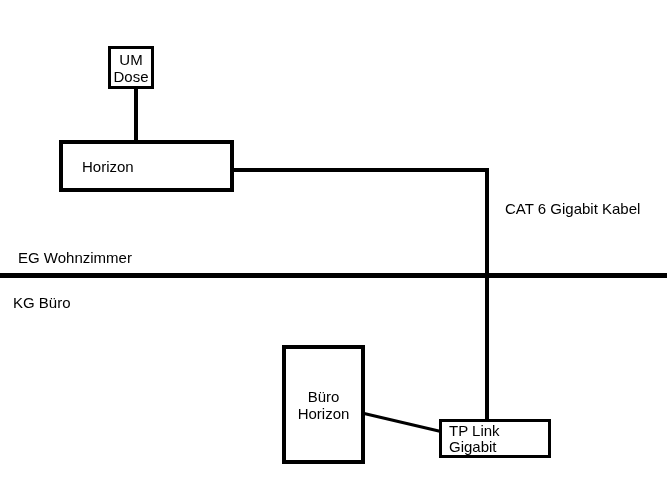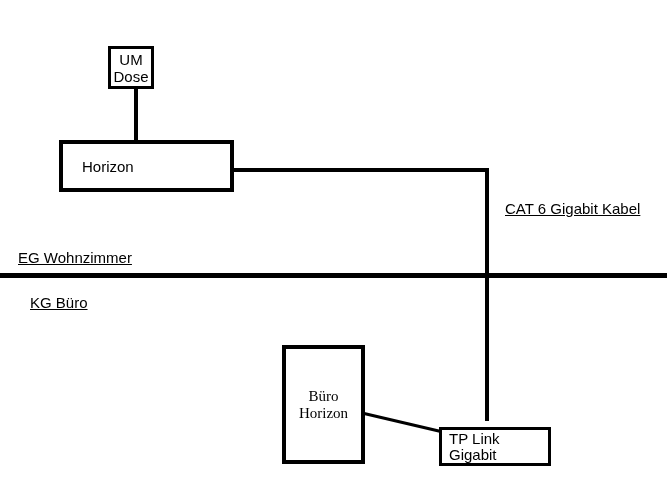--- a/index.html
+++ b/index.html
@@ -56,42 +56,39 @@
     left: 282px;
     top: 345px;
     width: 83px;
     height: 119px;
     border-width: 4px;
     display: flex;
     flex-direction: column;
     align-items: center;
     justify-content: center;
     text-align: center;
-    font-family: Liberation Serif, serif;
   }
   .node-tp-link {
     left: 439px;
     top: 419px;
     width: 112px;
     height: 39px;
     padding: 1px 0 0 7px;
     line-height: 16px;
-    margin-top: 8px;
   }
   .floating-label {
     position: absolute;
     z-index: 2;
     font-size: 15px;
     line-height: 17px;
     white-space: nowrap;
-    text-decoration: underline;
   }
   .label-cable  { left: 505px; top: 200px; }
   .label-floor-upper { left: 18px;  top: 249px; }
-  .label-floor-lower { left: 30px; top: 294px; }
+  .label-floor-lower { left: 13px; top: 294px; }
 </style>
 </head>
 <body>
 
 <div class="canvas">
 
   <svg class="wires" width="667" height="494" viewBox="0 0 667 494">
 
     <line x1="136" y1="86" x2="136" y2="142" stroke="#000000" stroke-width="4"></line>
 

